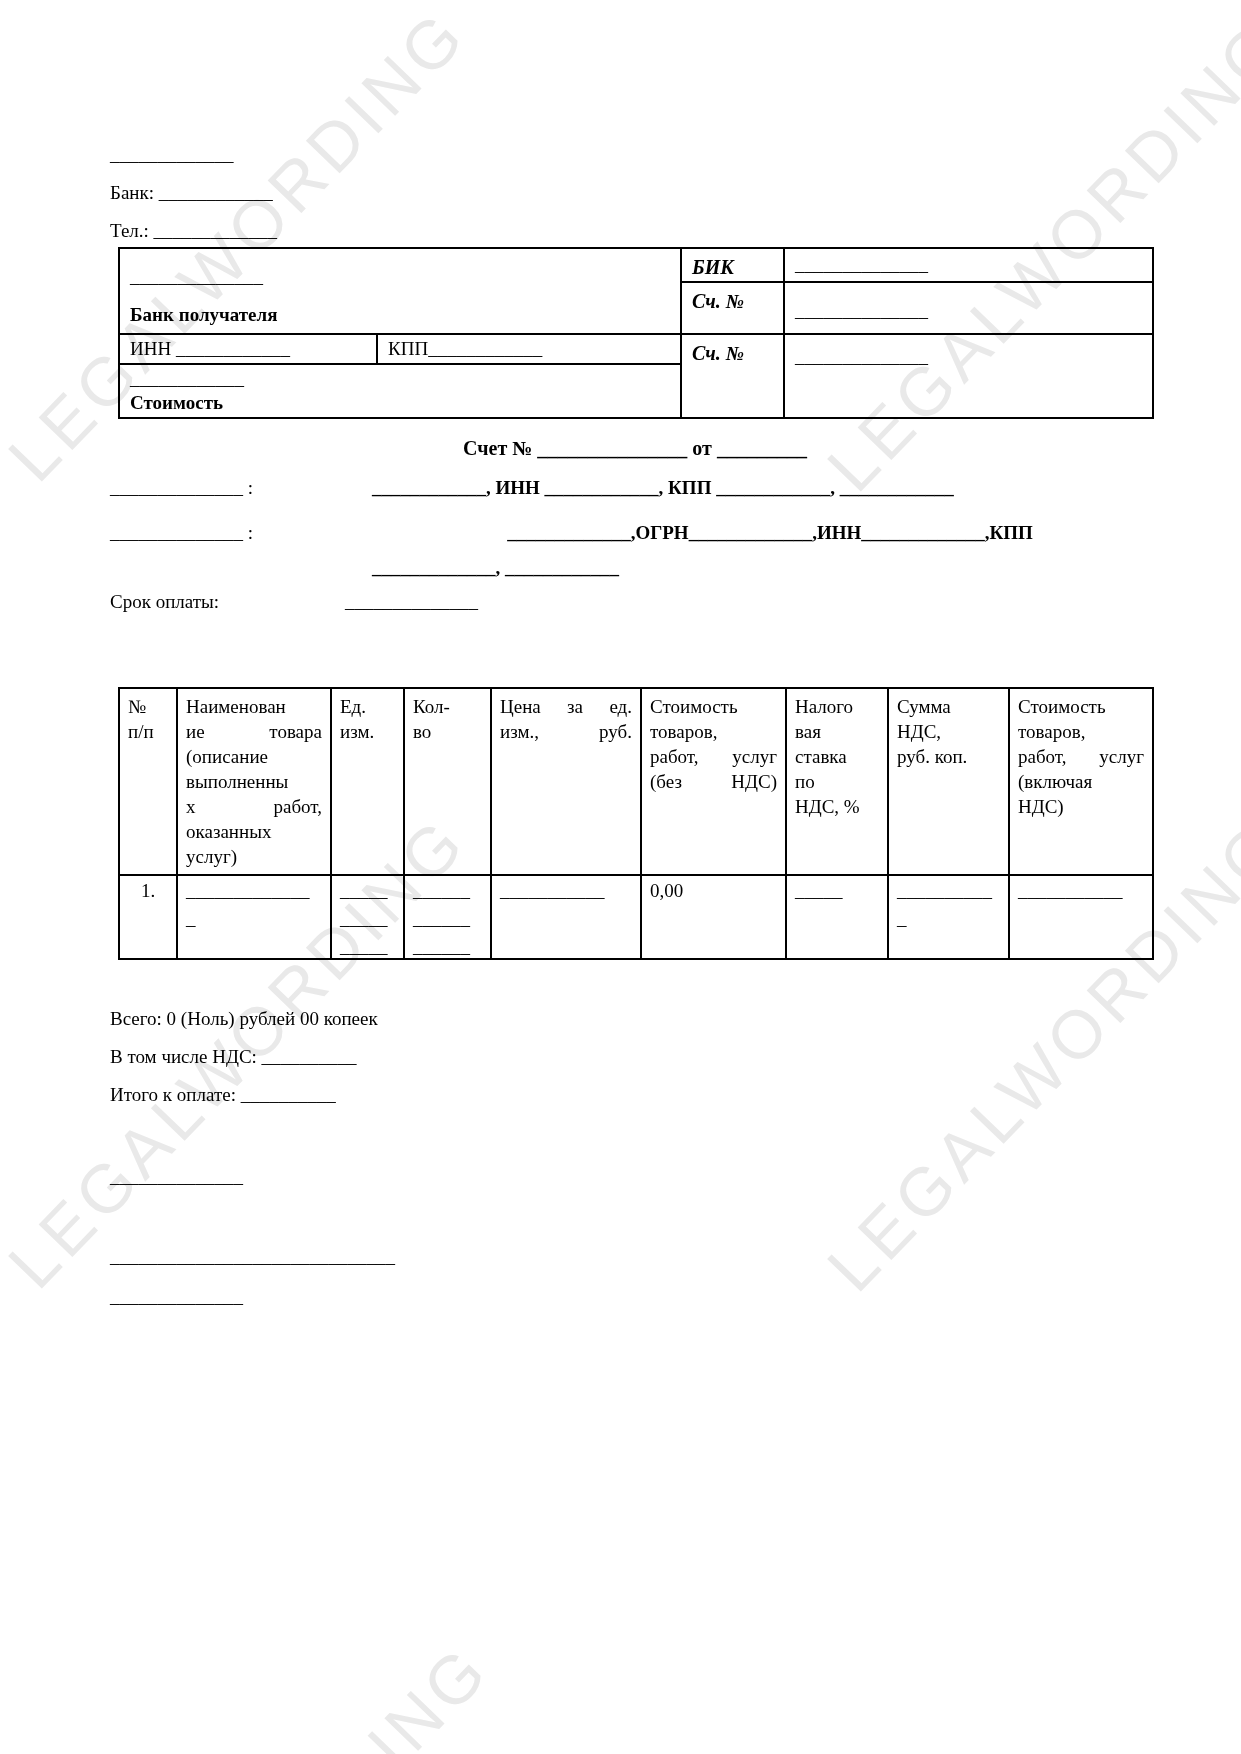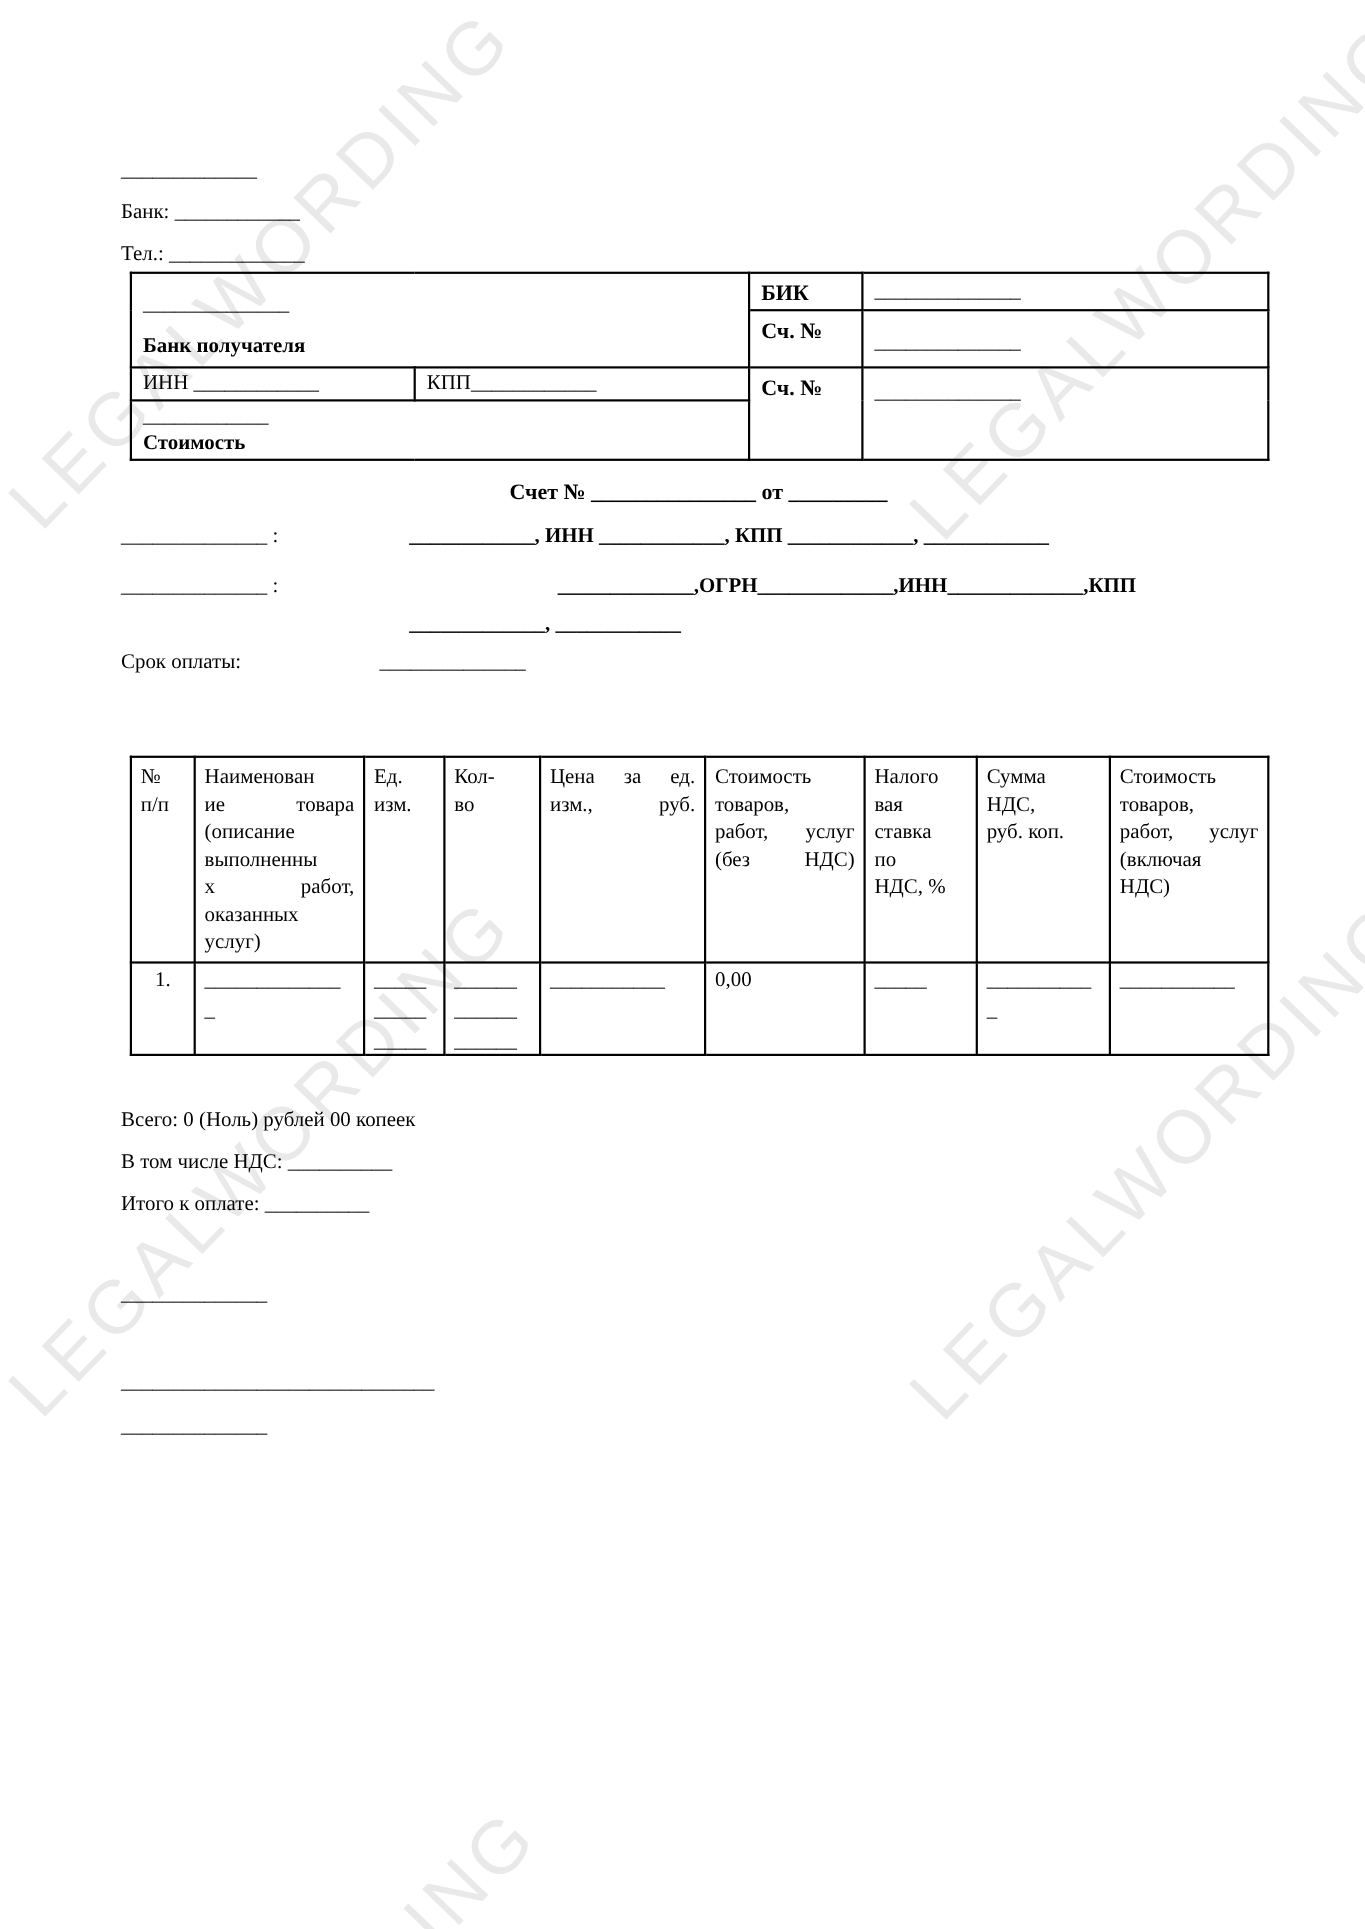--- a/index.html
+++ b/index.html
@@ -41,21 +41,21 @@
   table.bank td{
     border:2px solid #000;
     padding:0;vertical-align:top;
     font-size:19px;line-height:24px;
     overflow:hidden;
   }
   .cell-inner{padding:2px 10px;}
   .bank-flex{display:flex;flex-direction:column;height:76px;padding:2px 10px;}
   .bank-flex .blank-top{padding-top:14px;}
   .bank-flex .label-bottom{margin-top:auto;}
-  td.lblcell .cell-inner{padding-top:6px;font-weight:bold;font-size:20px;}
+  td.lblcell .cell-inner{padding-top:6px;font-weight:bold;font-size:20px;font-style:italic;}
   td.valcell .cell-inner{padding-top:4px;}
   td.valcell.deep .cell-inner{padding-top:16px;}
 
   
   .title-line{
     left:118px;width:1034px;text-align:center;
     font-weight:bold;font-size:20px;
   }
   .party-label{left:110px;}
   .party-content{left:372px;font-weight:bold;}

